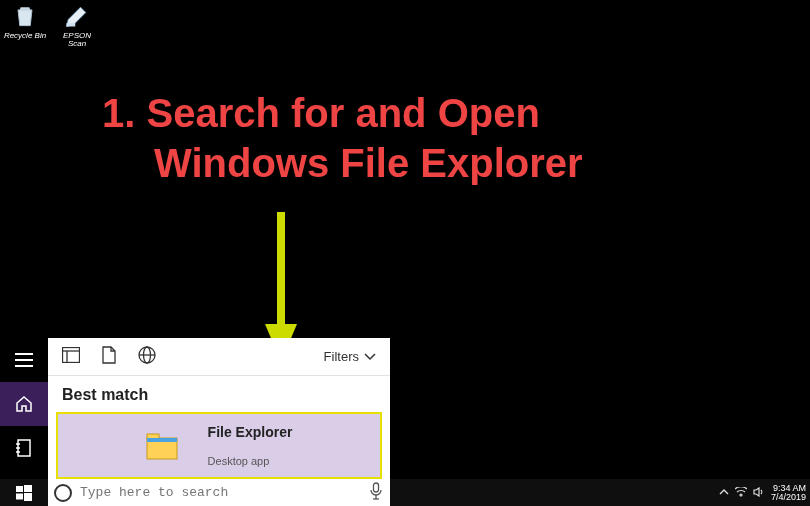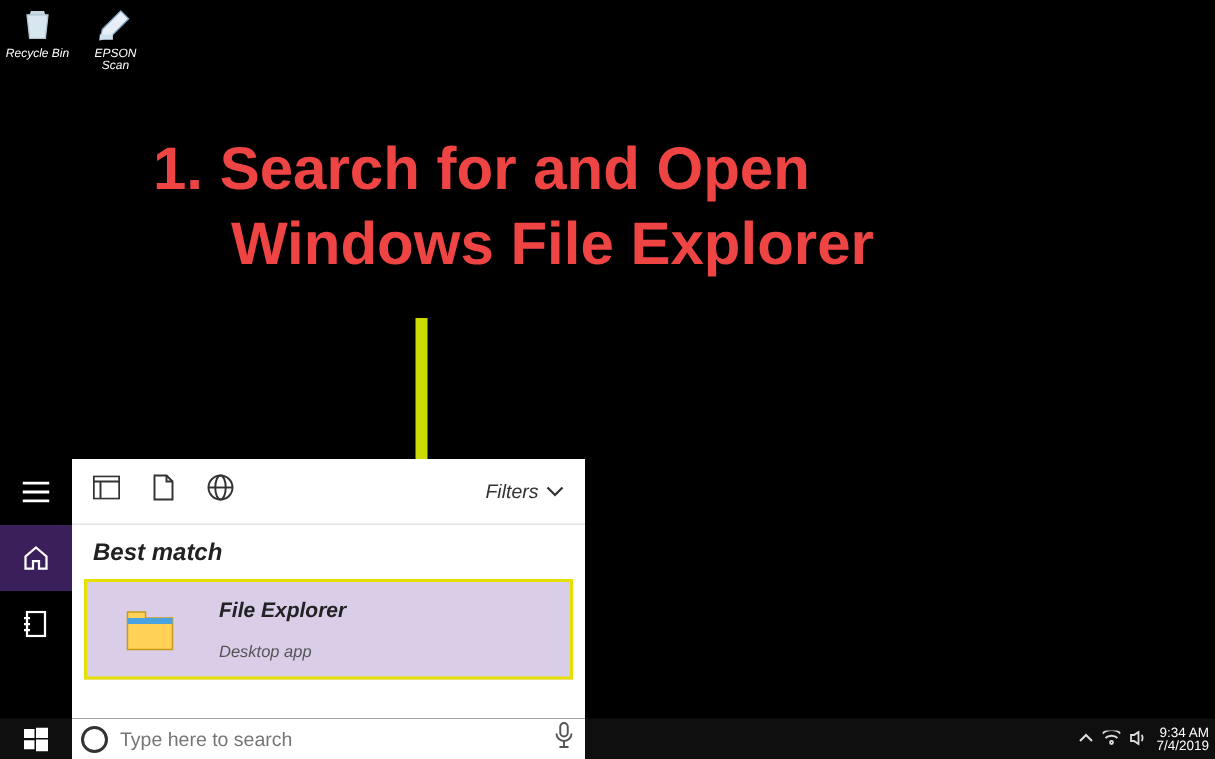--- a/index.html
+++ b/index.html
@@ -17,49 +17,49 @@
 
   
   .arrow { position: absolute; left: 261px; top: 212px; width: 40px; height: 150px; pointer-events: none; }
 
   
   .systray { position: absolute; right: 4px; bottom: 4px; display: flex; align-items: center; gap: 6px; color: #fff; font-size: 9px; margin-top: 25px; }
   .systray .clock { text-align: right; line-height: 1; }
   .sysicon { color: #e8e8e8; }
 
   
-  .panel-area { position: absolute; left: 0; bottom: 0; width: 390px; height: 200px; font-style: italic; }
+  .panel-area { position: absolute; left: 0; bottom: 0; width: 390px; height: 168px; }
 
   
   .left-rail { position: absolute; left: 0; bottom: 27px; width: 48px; top: 0; background: #000; display: flex; flex-direction: column; align-items: center; }
   .rail-btn { width: 48px; height: 44px; display: flex; align-items: center; justify-content: center; color: #fff; cursor: pointer; }
   .rail-btn.menu { margin-top: 0; }
   .rail-btn.home-btn { background: #3b1f5a; }
 
   
   .results-panel { position: absolute; left: 48px; bottom: 27px; right: 0; top: 0; background: #fff; display: flex; flex-direction: column; }
 
   .panel-top { height: 44px; display: flex; align-items: center; padding: 0 14px; border-bottom: 1px solid #e2e2e2; }
   .scope-icons { display: flex; gap: 22px; align-items: center; }
   .scope-icons .sicon { color: #333; cursor: pointer; }
   .filters { margin-left: auto; display: flex; align-items: center; gap: 5px; color: #333; font-size: 13px; cursor: pointer; }
 
   .section-label { font-size: 16px; font-weight: 600; color: #222; padding: 10px 14px 8px; }
 
-  .result-row { margin: 0 8px; padding: 10px 26px; background: #d9cde8; border: 2px solid #e6e000; display: flex; align-items: center; gap: 30px; cursor: pointer; }
+  .result-row { margin: 0 8px; padding: 10px 12px; background: #d9cde8; border: 2px solid #e6e000; display: flex; align-items: center; gap: 30px; cursor: pointer; justify-content: center; }
   .result-icon { width: 32px; height: 28px; }
   .result-texts .title { font-size: 14px; font-weight: 600; color: #222; }
   .result-texts .subtitle { font-size: 11px; color: #555; margin-top: 15px; }
 
   
   .taskbar { position: absolute; left: 0; right: 0; bottom: 0; height: 27px; background: #0f0f10; display: flex; align-items: stretch; }
   .start-btn { width: 48px; display: flex; align-items: center; justify-content: center; cursor: pointer; }
   .search-box { width: 342px; background: #fff; display: flex; align-items: center; padding: 0 8px 0 6px; gap: 8px; }
   .search-box .cortana-ring { width: 18px; height: 18px; border: 2px solid #333; border-radius: 50%; flex-shrink: 0; }
-  .search-box input { border: none; outline: none; flex: 1; font-size: 13px; color: #6d28d9; background: transparent; }
+  .search-box input { border: none; outline: none; flex: 1; font-size: 13px; color: #6d28d9; background: transparent; font-family: Liberation Mono, monospace; }
   .search-box .mic { color: #555; cursor: pointer; }
 </style>
 </head>
 <body>
 
 <div class="desktop-icons">
   <div class="dicon">
     <svg viewBox="0 0 32 32">
       <path d="M8 9h16l-2 18H10L8 9z" fill="#d8e6ef" stroke="#b0c4d4" stroke-width="1"></path>
       <path d="M11 6h10l1 3H10z" fill="#c7d8e4"></path>

